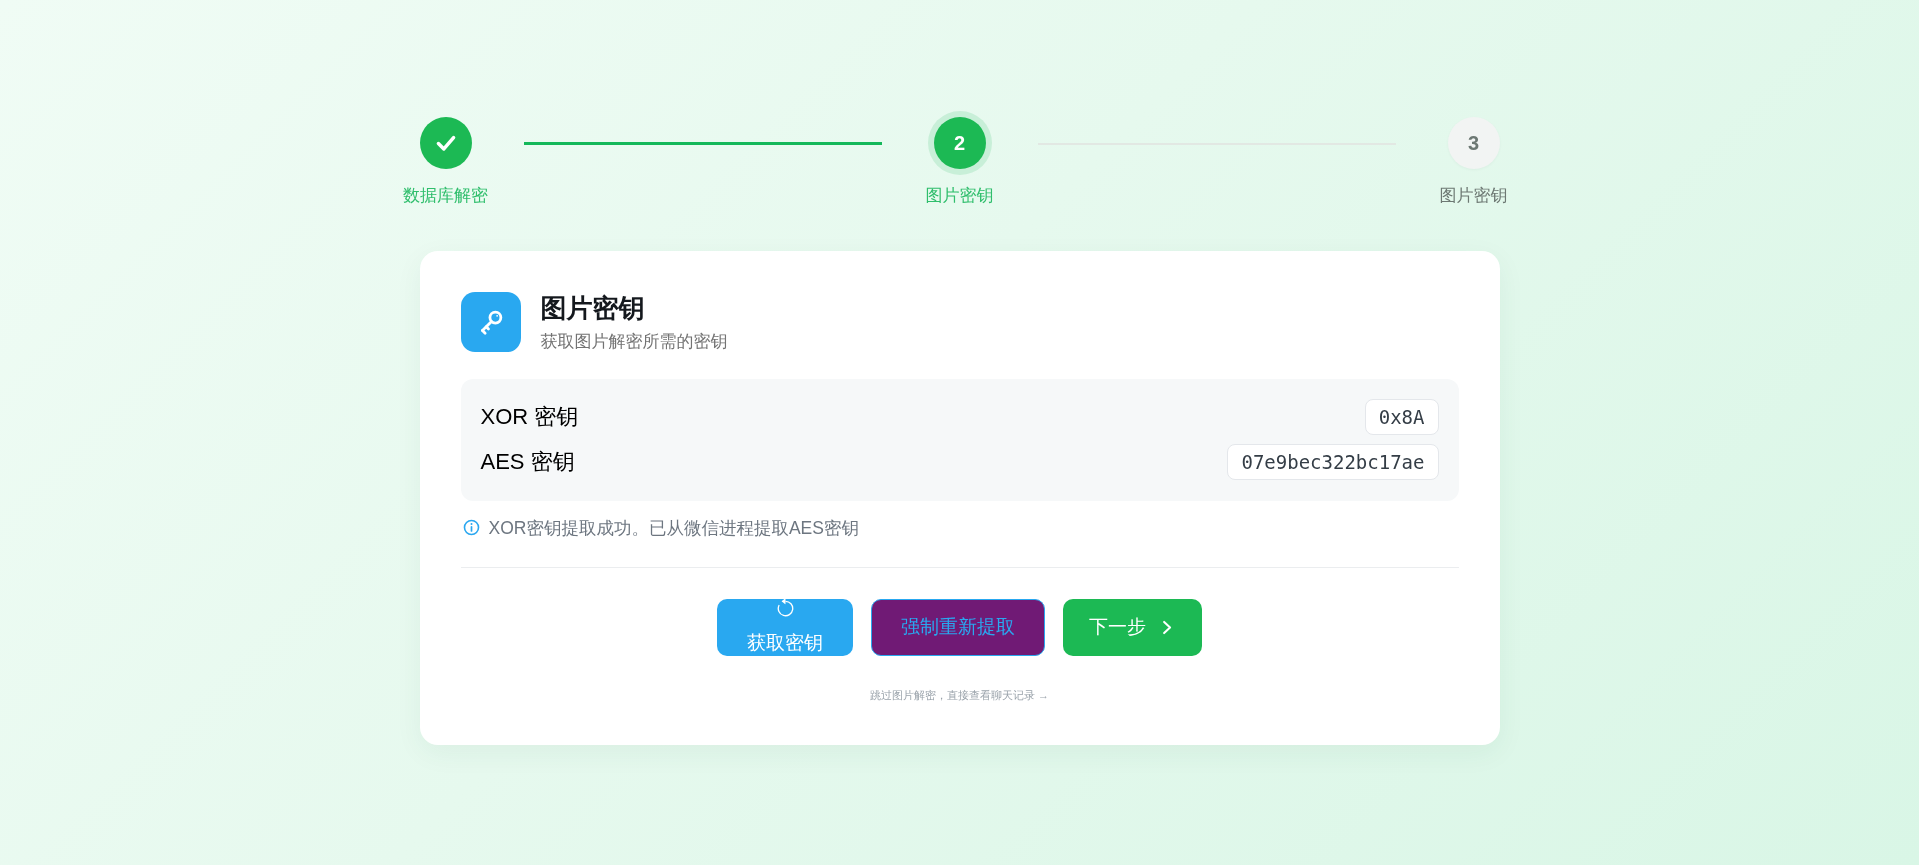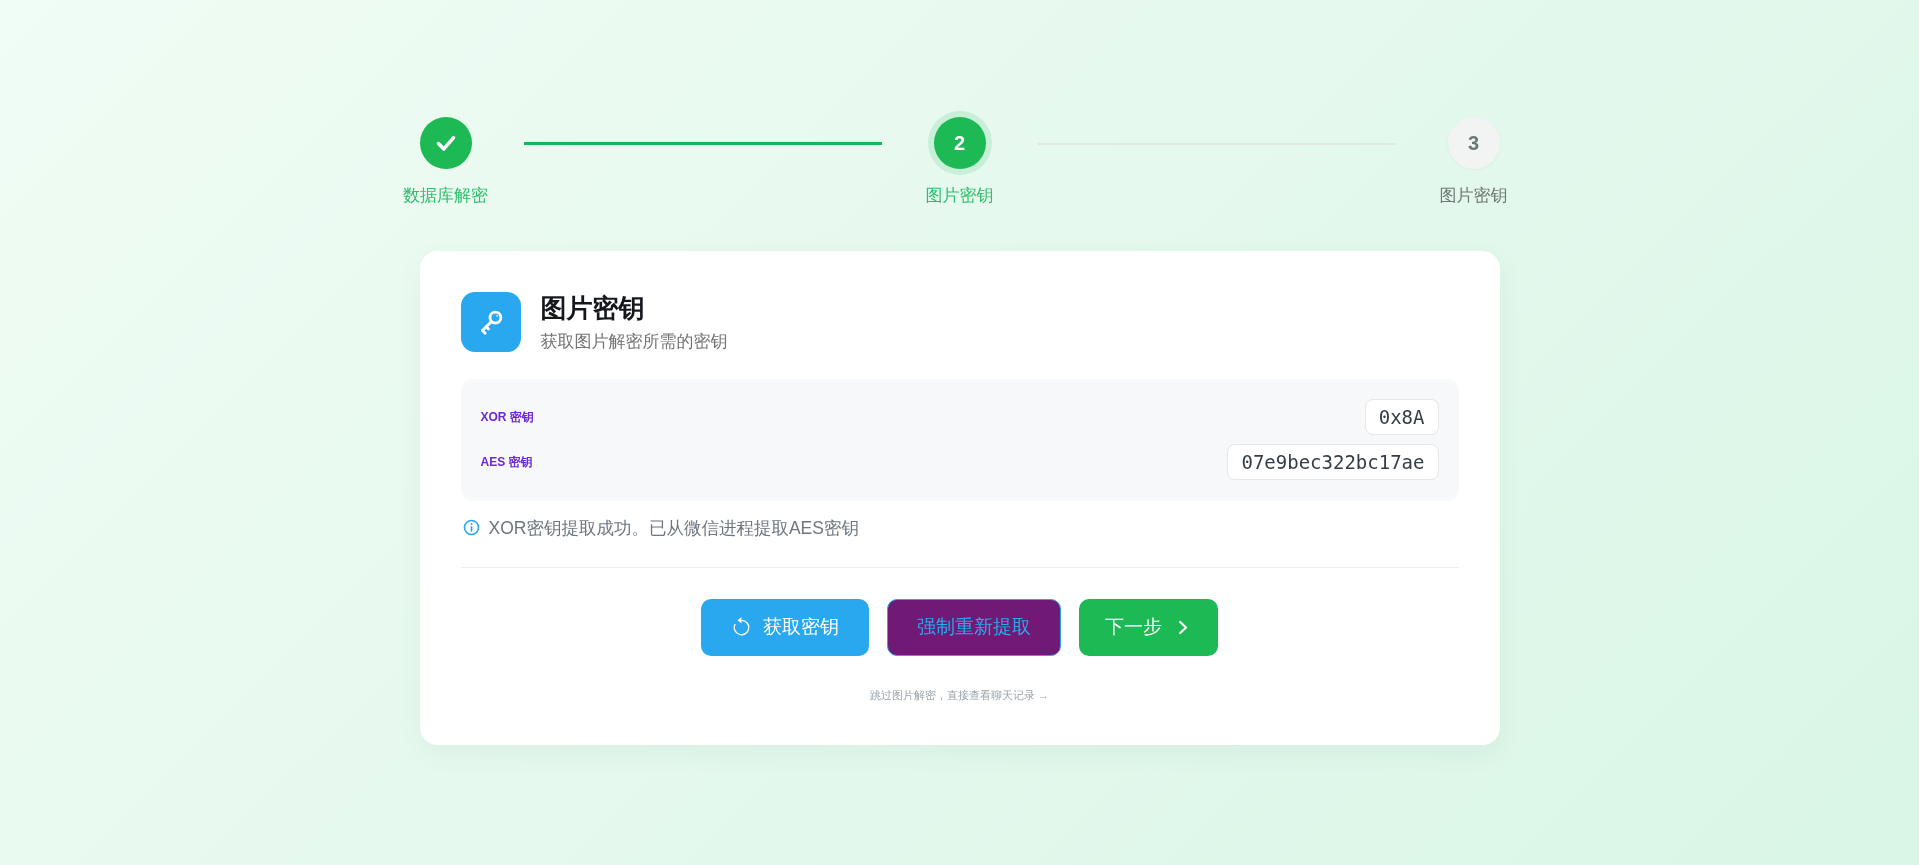--- a/index.html
+++ b/index.html
@@ -80,21 +80,21 @@
   .key-panel{
     margin-top:26px;
     background:#f6f8f9;
     border-radius:12px;
     padding:16px 20px;
   }
   .key-row{
     display:flex;align-items:center;justify-content:space-between;
     min-height:45px;
   }
-  .key-label{font-size:12px;font-weight:700;color:#6d28d9;}
+  .key-label{font-size:22px;font-weight:400;color:#000000;}
   .key-value{
     background:#ffffff;
     border:1px solid #e4e7eb;
     border-radius:8px;
     padding:6px 13px;
     font-family:"DejaVu Sans Mono","Liberation Mono",monospace;
     font-size:19px;color:#343d46;
   }
 
   .status-row{
@@ -110,21 +110,21 @@
   .actions{
     margin-top:31px;
     display:flex;justify-content:center;align-items:center;gap:18px;
   }
   .btn{
     height:57px;border:none;border-radius:10px;
     display:flex;align-items:center;justify-content:center;gap:11px;
     font-size:19px;cursor:pointer;
     font-family:inherit;
   }
-  .btn-blue{background:var(--accent_blue);color:#fff;padding:4px 30px;}
+  .btn-blue{background:var(--accent_blue);color:#fff;padding:4px 30px;flex-direction:column;}
   .btn-outline{
     background:#701a75;color:var(--accent_blue);
     border:1.5px solid var(--accent_blue);
     padding:0 29px;
     align-items:center;
   }
   .btn-green{background:var(--accent_green);color:#fff;padding:0 26px;}
 
   .skip-row{margin-top:29px;text-align:center;}
   .skip-link{

